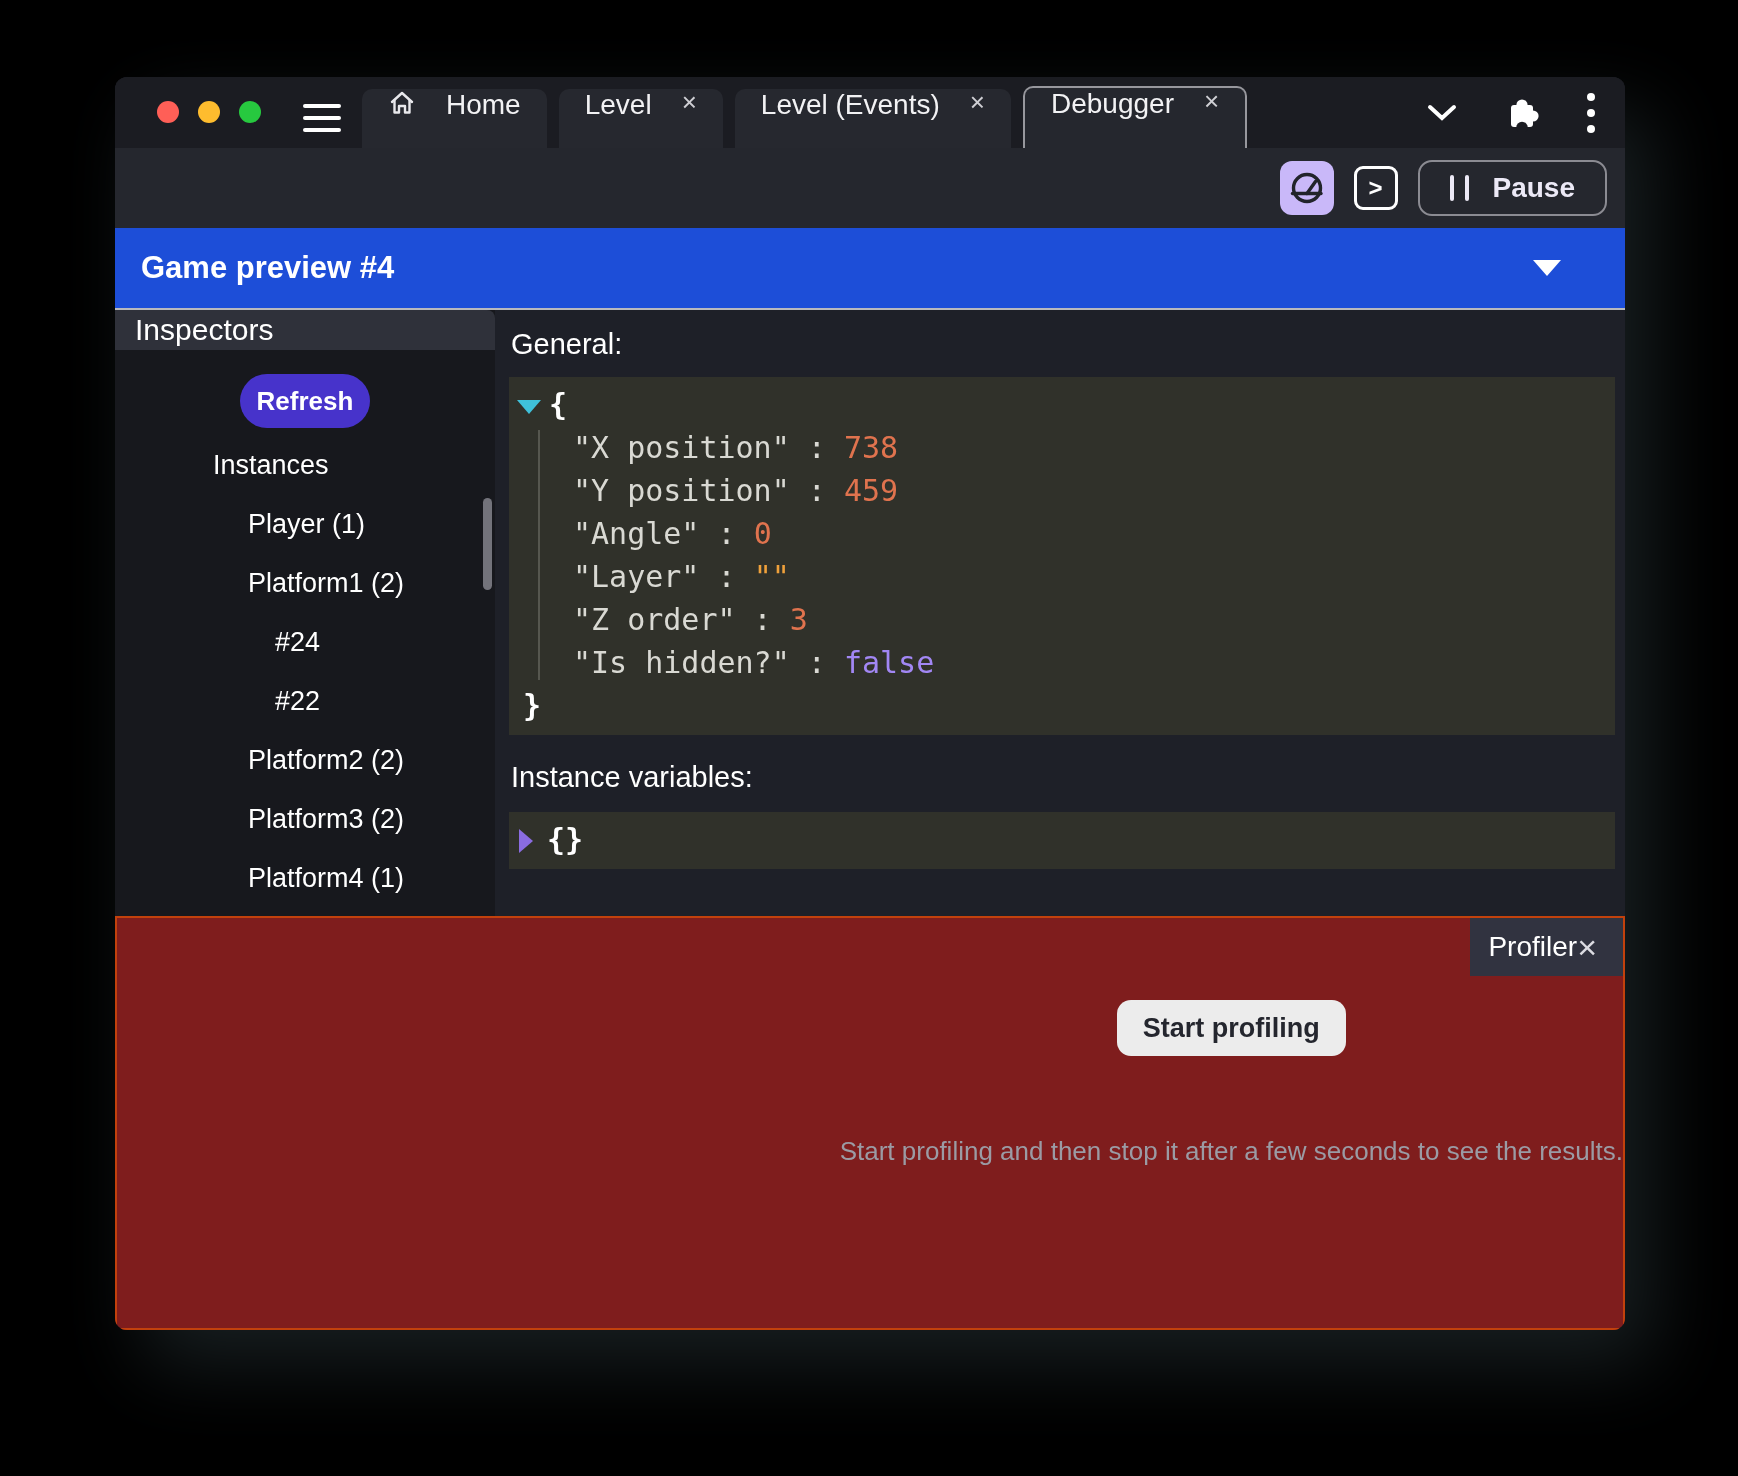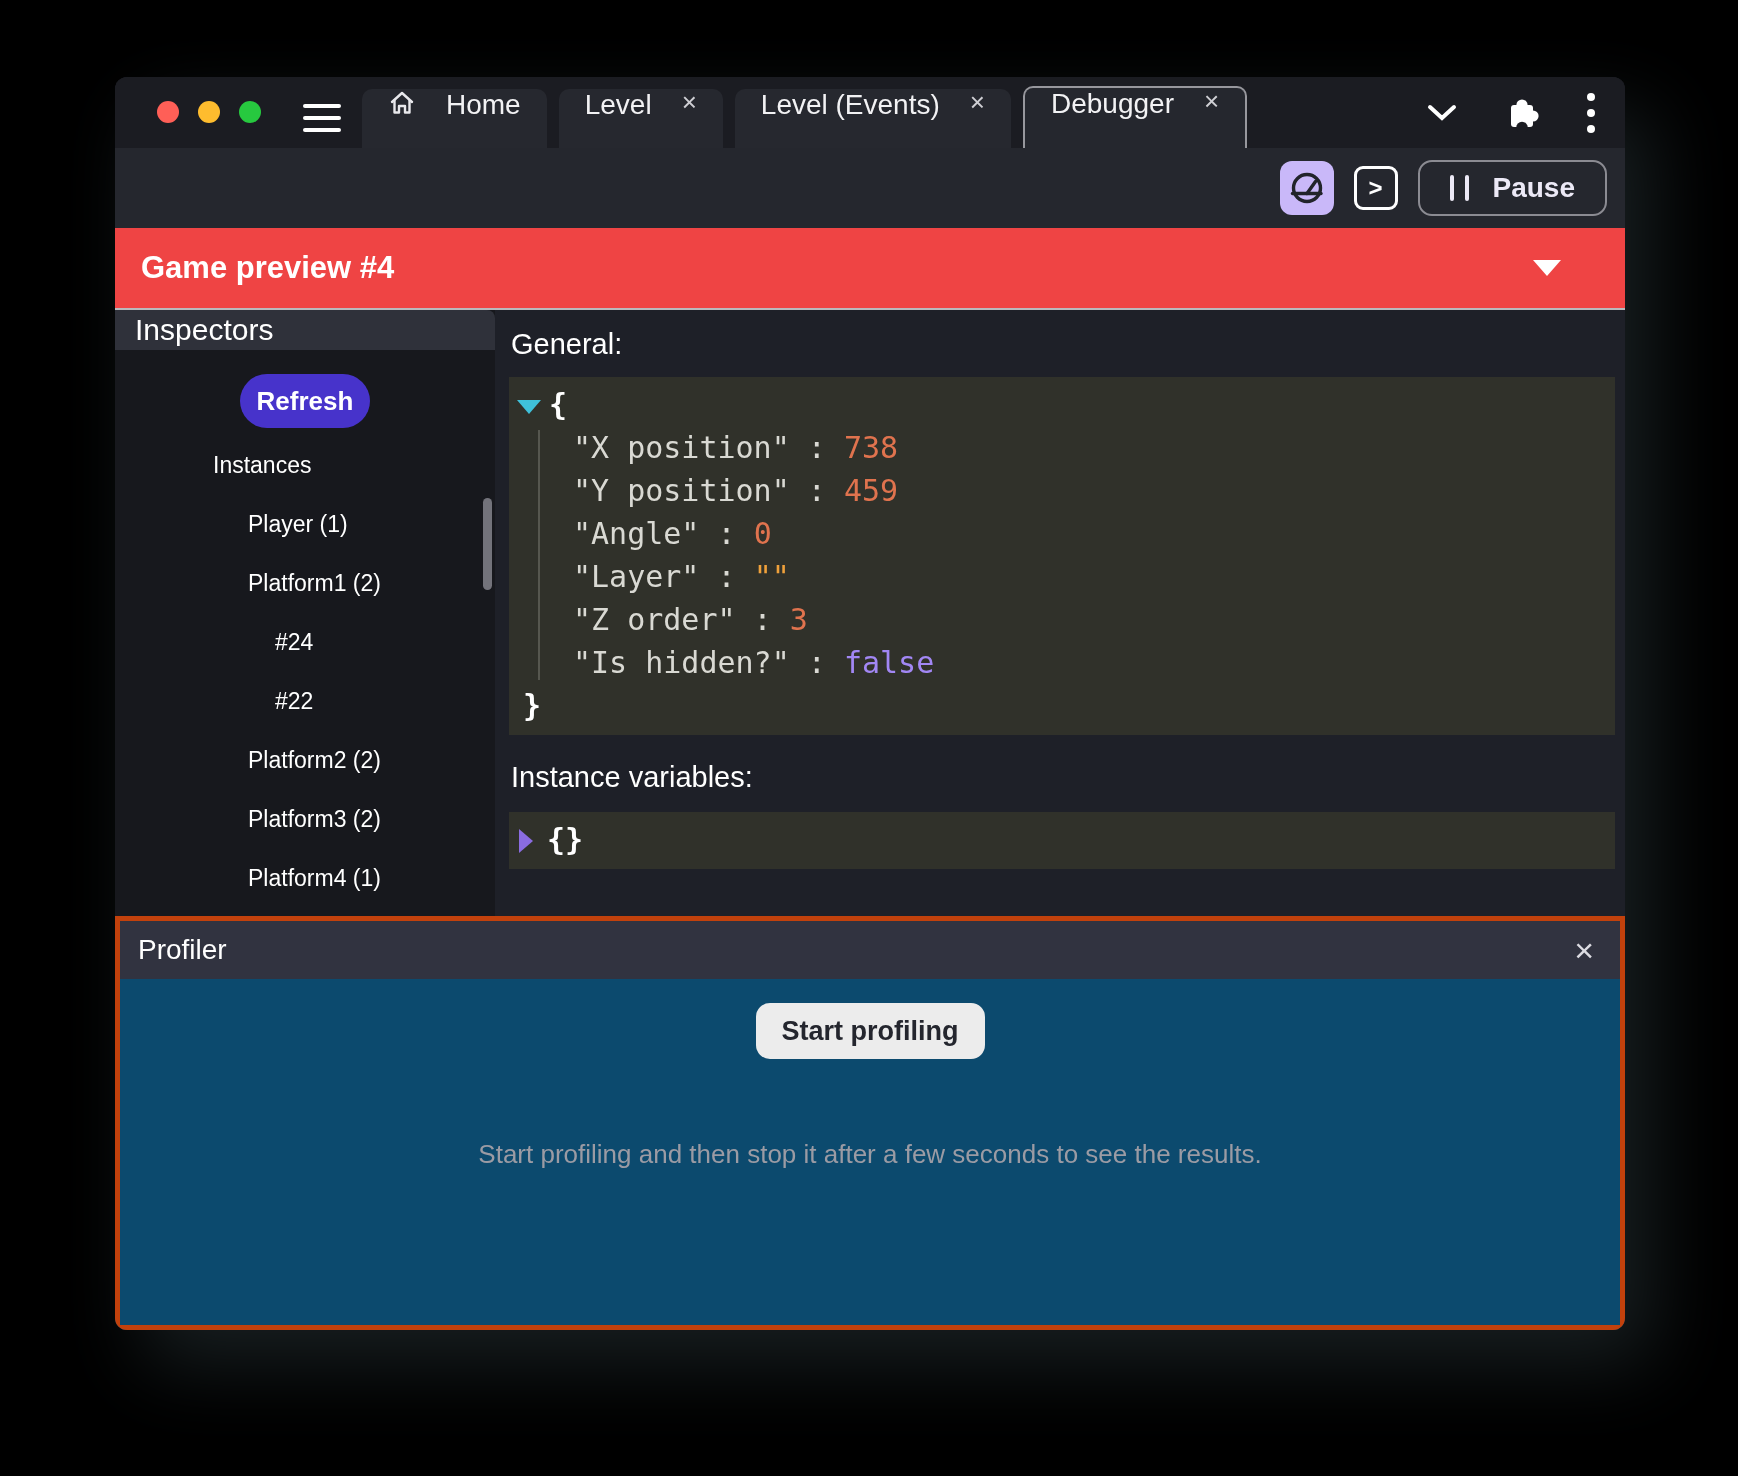--- a/index.html
+++ b/index.html
@@ -32,37 +32,37 @@
   .console-btn{ width:44px; height:44px; border-radius:9px; border:3px solid #fff;
     color:#fff; display:flex; align-items:center; justify-content:center;
     font-size:24px; font-weight:bold; cursor:pointer; background:transparent; }
   .pause-btn{ height:56px; border:2px solid #8b8b92; border-radius:14px; background:transparent;
     display:flex; align-items:center; gap:24px; padding:0 30px; color:#ece9f6;
     font-size:28px; font-weight:bold; cursor:pointer; }
   .pause-glyph{ display:flex; gap:11px; }
   .pause-glyph i{ width:4px; height:26px; background:#ece9f6; border-radius:2px; }
 
   
-  .preview-row{ height:82px; background:#ef4444; border-bottom:2px solid #b9b9bd;
+  .preview-row{ height:82px; background:#1d4ed8; border-bottom:2px solid #b9b9bd;
     display:flex; align-items:center; justify-content:space-between;
     padding:0 64px 0 26px; flex-shrink:0; cursor:pointer; }
   .preview-title{ color:#fff; font-size:31px; font-weight:bold; }
   .caret-down{ width:0; height:0; border-left:14px solid transparent;
     border-right:14px solid transparent; border-top:16px solid #fff; }
 
   
   .content{ flex:1; display:flex; min-height:0; }
   .sidebar{ width:380px; background:#17181d; position:relative; flex-shrink:0; overflow:hidden; }
   .sidebar-header{ height:40px; background:#2f313a; border-radius:0 8px 0 0;
     display:flex; align-items:center; padding-left:20px; color:#fff; font-size:30px; }
   .refresh-btn{ display:block; margin:24px auto 0; width:130px; height:54px;
     border:none; border-radius:27px; background:#4733cb; color:#fff;
     font-size:26px; font-weight:bold; cursor:pointer; font-family:inherit; }
   .tree{ margin-top:8px; }
-  .tree-item{ color:#fff; font-size:23px; line-height:59px; cursor:pointer; white-space:nowrap; }
+  .tree-item{ color:#fff; font-size:27px; line-height:59px; cursor:pointer; white-space:nowrap; }
   .depth-0{ padding-left:98px; } .depth-1{ padding-left:133px; } .depth-2{ padding-left:160px; }
   .scroll-thumb{ position:absolute; right:3px; top:188px; width:9px; height:92px;
     background:#73737b; border-radius:5px; cursor:pointer; }
 
   .main{ flex:1; min-width:0; padding:18px 10px 0 14px; }
   .section-label{ color:#fff; font-size:29px; margin:0 0 16px 2px; }
   .json-box{ background:#30312a; font-family:"DejaVu Sans Mono", monospace;
     font-size:30px; color:#d9d9d3; padding:6px 10px 8px 6px; }
   .json-line{ line-height:43px; white-space:nowrap; }
   .brace{ color:#fff; font-weight:bold; }
@@ -75,22 +75,22 @@
   .val-number{ color:#e0734e; } .val-string{ color:#efa13b; } .val-boolean{ color:#a287f4; }
   .iv-label{ margin-top:26px; }
   .help-row{ display:flex; align-items:center; gap:16px; padding-left:22px; margin-top:54px; }
   .help-btn{ display:flex; align-items:center; gap:16px; background:none; border:none; cursor:pointer; font-family:inherit; }
   .help-circle{ width:42px; height:42px; border-radius:50%; border:4px solid #fff;
     color:#fff; font-weight:bold; font-size:26px; display:flex; align-items:center; justify-content:center; }
   .help-label{ color:#fff; font-size:26px; font-weight:bold; }
   .flash-off{ margin-left:26px; cursor:pointer; }
 
   
-  .profiler{ flex-shrink:0; height:414px; border:5px solid #c2410c; background:#0c4a6e;
-    display:flex; flex-direction:column; }
+  .profiler{ flex-shrink:0; height:414px; border:2px solid #c2410c; background:#7f1d1d;
+    display:flex; flex-direction:column;align-items:flex-end; }
   .profiler-header{ height:58px; background:#313340; display:flex; align-items:center;
     justify-content:space-between; padding:0 26px 0 18px; flex-shrink:0; }
   .profiler-title{ color:#fff; font-size:28px; }
   .profiler-close{ color:#dcdce2; font-size:34px; line-height:1; cursor:pointer; background:none; border:none; }
   .profiler-body{ flex:1; display:flex; flex-direction:column; align-items:center; padding-top:24px; }
   .start-btn{ height:56px; padding:0 26px; border-radius:14px; background:#ececec;
     color:#24262e; font-size:27px; font-weight:bold; border:none; cursor:pointer; font-family:inherit; }
   .profiler-desc{ margin-top:80px; color:#9b9ba4; font-size:26px; }
 </style>
 </head>

